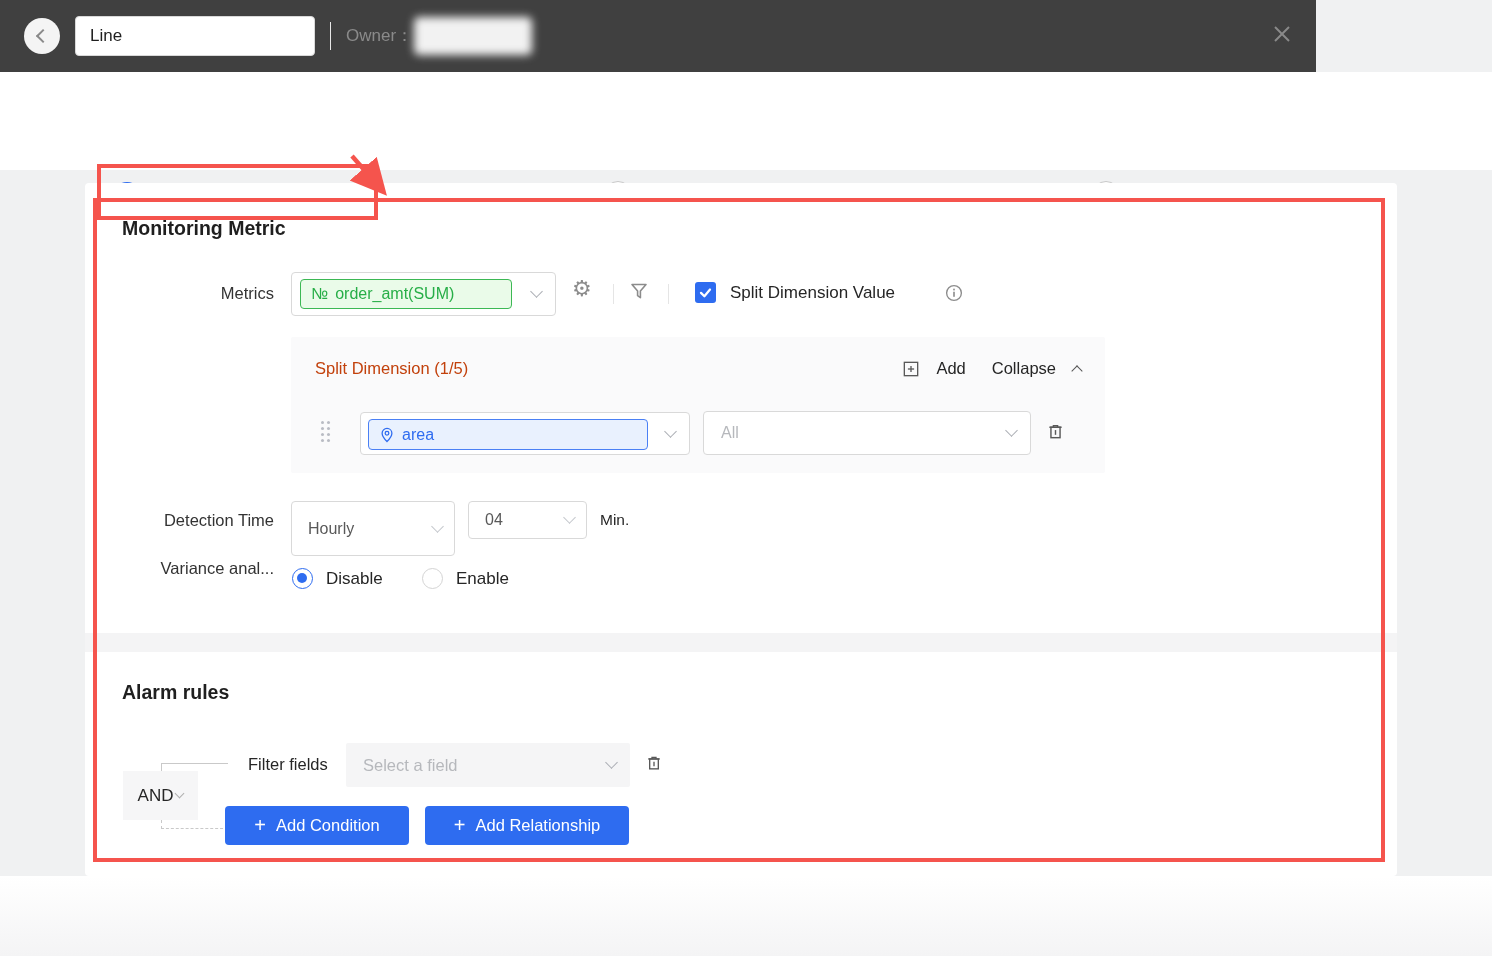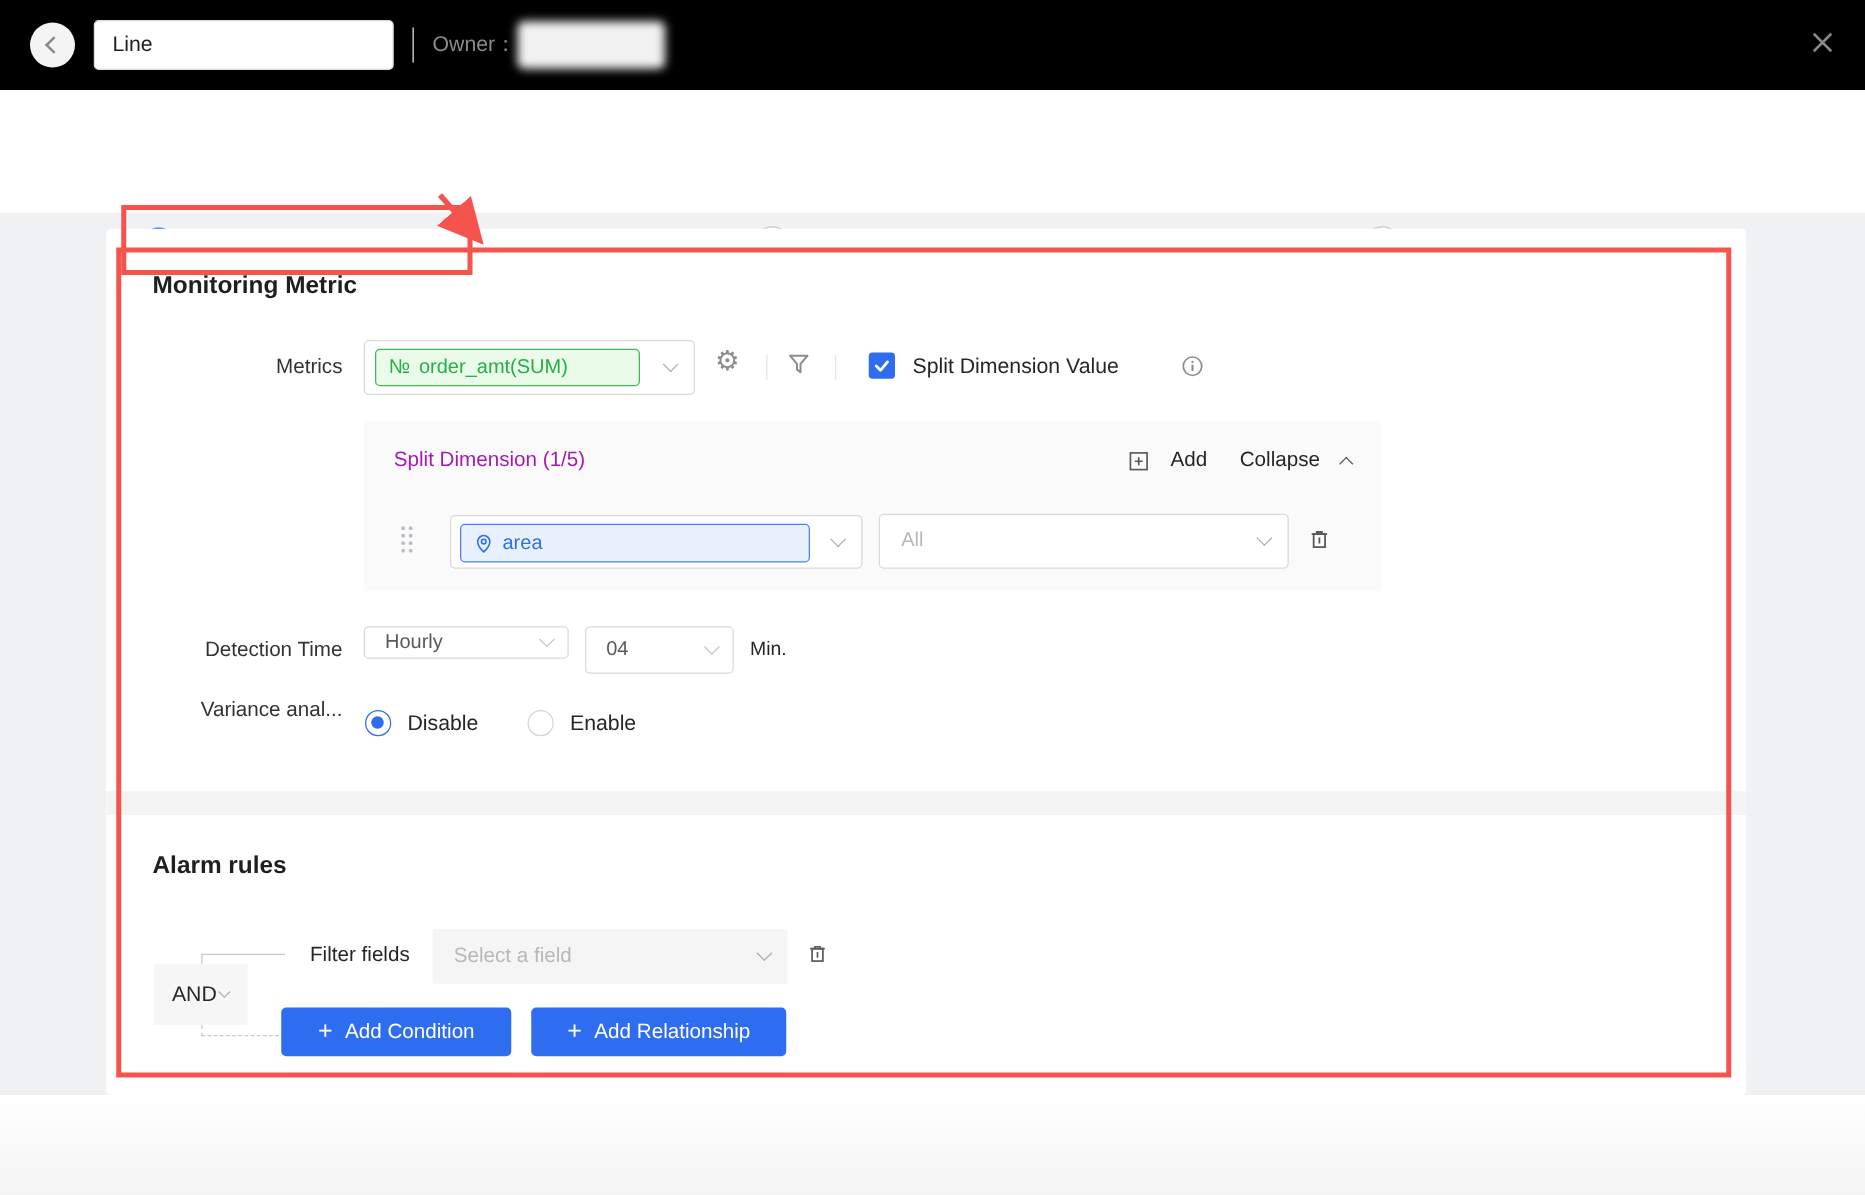--- a/index.html
+++ b/index.html
@@ -7,21 +7,21 @@
   body {
     position:relative;
     font-family:"Liberation Sans","DejaVu Sans",sans-serif;
     background:#f0f1f2;
     overflow:hidden;
     color:#262626;
   }
   .abs { position:absolute; }
 
   
-  .topbar { position:absolute; left:0; top:0; width:1492px; height:72px; background:#000000; }
+  .topbar { position:absolute; left:0; top:0; width:1316px; height:72px; background:#404040; }
   .back-btn { position:absolute; left:24px; top:18px; width:36px; height:36px; border-radius:50%;
     background:#f4f4f4; cursor:pointer; }
   .chev { display:inline-block; width:10px; height:10px; border-right:2px solid #8a8a8a;
     border-bottom:2px solid #8a8a8a; }
   .chev-left { position:absolute; left:14px; top:13px; transform:rotate(135deg); }
   .name-input { position:absolute; left:75px; top:16px; width:240px; height:40px;
     border:1px solid #d9d9d9; border-radius:4px; padding:0 14px; font-size:17px; color:#1f1f1f;
     font-family:inherit; outline:none; background:#fff; }
   .top-divider { position:absolute; left:330px; top:22px; width:1px; height:28px; background:#e8e8e8; }
   .owner-label { position:absolute; left:346px; top:24px; font-size:17px; color:#8a8a8a; }
@@ -199,21 +199,21 @@
   <div class="abs" style="left:645px;top:100px;font-size:17px;color:#262626;">Split Dimension Value</div>
   <div class="abs" style="left:860px;top:101px;cursor:pointer;">
     <svg class="ic" width="18" height="18" viewBox="0 0 20 20">
       <circle cx="10" cy="10" r="8.2" fill="none" stroke="#8c8c8c" stroke-width="1.5"></circle>
       <rect x="9.1" y="8.6" width="1.8" height="5.6" fill="#8c8c8c"></rect>
       <rect x="9.1" y="5.2" width="1.8" height="1.9" fill="#8c8c8c"></rect>
     </svg>
   </div>
 
   <div class="split-box">
-    <div class="abs" style="left:24px;top:22px;font-size:16.5px;color:#a21caf;">Split Dimension (1/5)</div>
+    <div class="abs" style="left:24px;top:22px;font-size:16.5px;color:#c2410c;">Split Dimension (1/5)</div>
 
     <div class="split-head-right">
       <div class="mini-btn">
         <svg class="ic" width="16" height="16" viewBox="0 0 18 18">
           <rect x="1.5" y="1.5" width="15" height="15" fill="none" stroke="#595959" stroke-width="1.5"></rect>
           <line x1="9" y1="5.5" x2="9" y2="12.5" stroke="#595959" stroke-width="1.5"></line>
           <line x1="5.5" y1="9" x2="12.5" y2="9" stroke="#595959" stroke-width="1.5"></line>
         </svg>
         <span>Add</span>
       </div>
@@ -245,21 +245,21 @@
       <svg class="ic" width="19" height="19" viewBox="0 0 20 20">
         <path d="M3.5 5.5h13" stroke="#595959" stroke-width="1.5" fill="none"></path>
         <path d="M7.8 5.5V3.8h4.4v1.7" stroke="#595959" stroke-width="1.5" fill="none"></path>
         <rect x="5.2" y="5.5" width="9.6" height="11" fill="none" stroke="#595959" stroke-width="1.5"></rect>
         <line x1="10" y1="8.5" x2="10" y2="13.5" stroke="#595959" stroke-width="1.5"></line>
       </svg>
     </div>
   </div>
 
   <div class="form-label" style="top:328px;">Detection Time</div>
-  <div class="select-box" style="left:206px;top:318px;width:164px;height:26px;">
+  <div class="select-box" style="left:206px;top:318px;width:164px;height:55px;">
     <span class="value-text">Hourly</span>
     <span class="chev-down" style="right:12px;border-color:#c3c6cb;"></span>
   </div>
   <div class="select-box" style="left:383px;top:318px;width:119px;height:38px;">
     <span class="value-text">04</span>
     <span class="chev-down" style="right:12px;border-color:#c3c6cb;"></span>
   </div>
   <div class="abs" style="left:515px;top:328px;font-size:15.5px;color:#262626;">Min.</div>
 
   <div class="form-label" style="top:376px;text-align:right;">Variance anal...</div>

